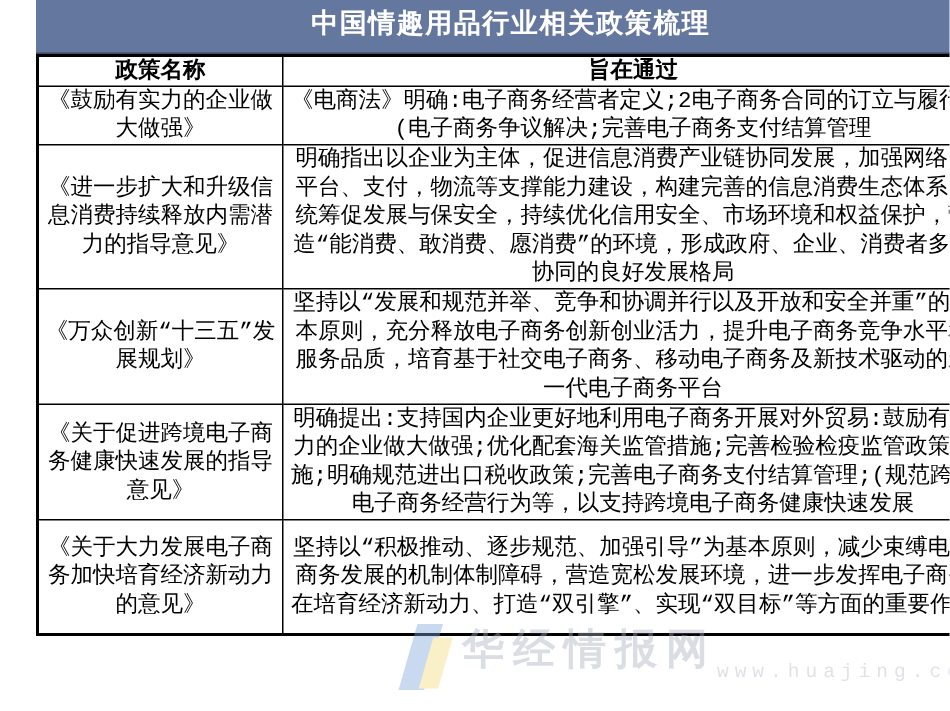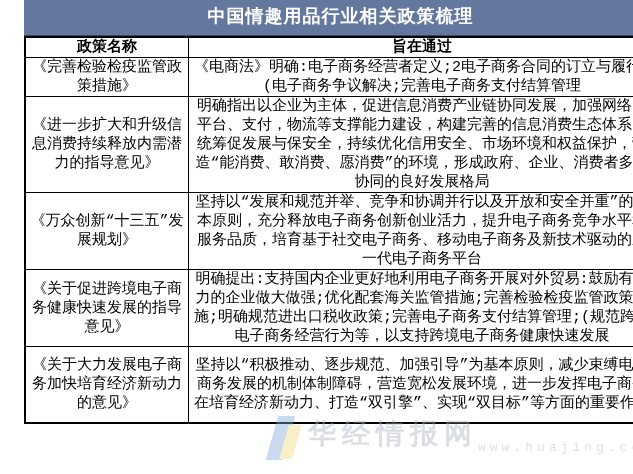--- a/index.html
+++ b/index.html
@@ -74,21 +74,21 @@
 
   <table class="policy">
     <thead>
       <tr>
         <th class="col-policy">政策名称</th>
         <th>旨在通过</th>
       </tr>
     </thead>
     <tbody>
       <tr class="r1">
-        <td class="policy-cell">《完善检验检疫监管政策措施》</td>
+        <td class="policy-cell">《鼓励有实力的企业做大做强》</td>
         <td class="content-cell">《电商法》明确:电子商务经营者定义;2电子商务合同的订立与履行;(电子商务争议解决;完善电子商务支付结算管理</td>
       </tr>
       <tr class="r2">
         <td class="policy-cell">《进一步扩大和升级信息消费持续释放内需潜力的指导意见》</td>
         <td class="content-cell">明确指出以企业为主体，促进信息消费产业链协同发展，加强网络、平台、支付，物流等支撑能力建设，构建完善的信息消费生态体系。统筹促发展与保安全，持续优化信用安全、市场环境和权益保护，营造“能消费、敢消费、愿消费”的环境，形成政府、企业、消费者多方协同的良好发展格局</td>
       </tr>
       <tr class="r3">
         <td class="policy-cell">《万众创新“十三五”发展规划》</td>
         <td class="content-cell">坚持以“发展和规范并举、竞争和协调并行以及开放和安全并重”的基本原则，充分释放电子商务创新创业活力，提升电子商务竞争水平和服务品质，培育基于社交电子商务、移动电子商务及新技术驱动的新一代电子商务平台</td>
       </tr>

